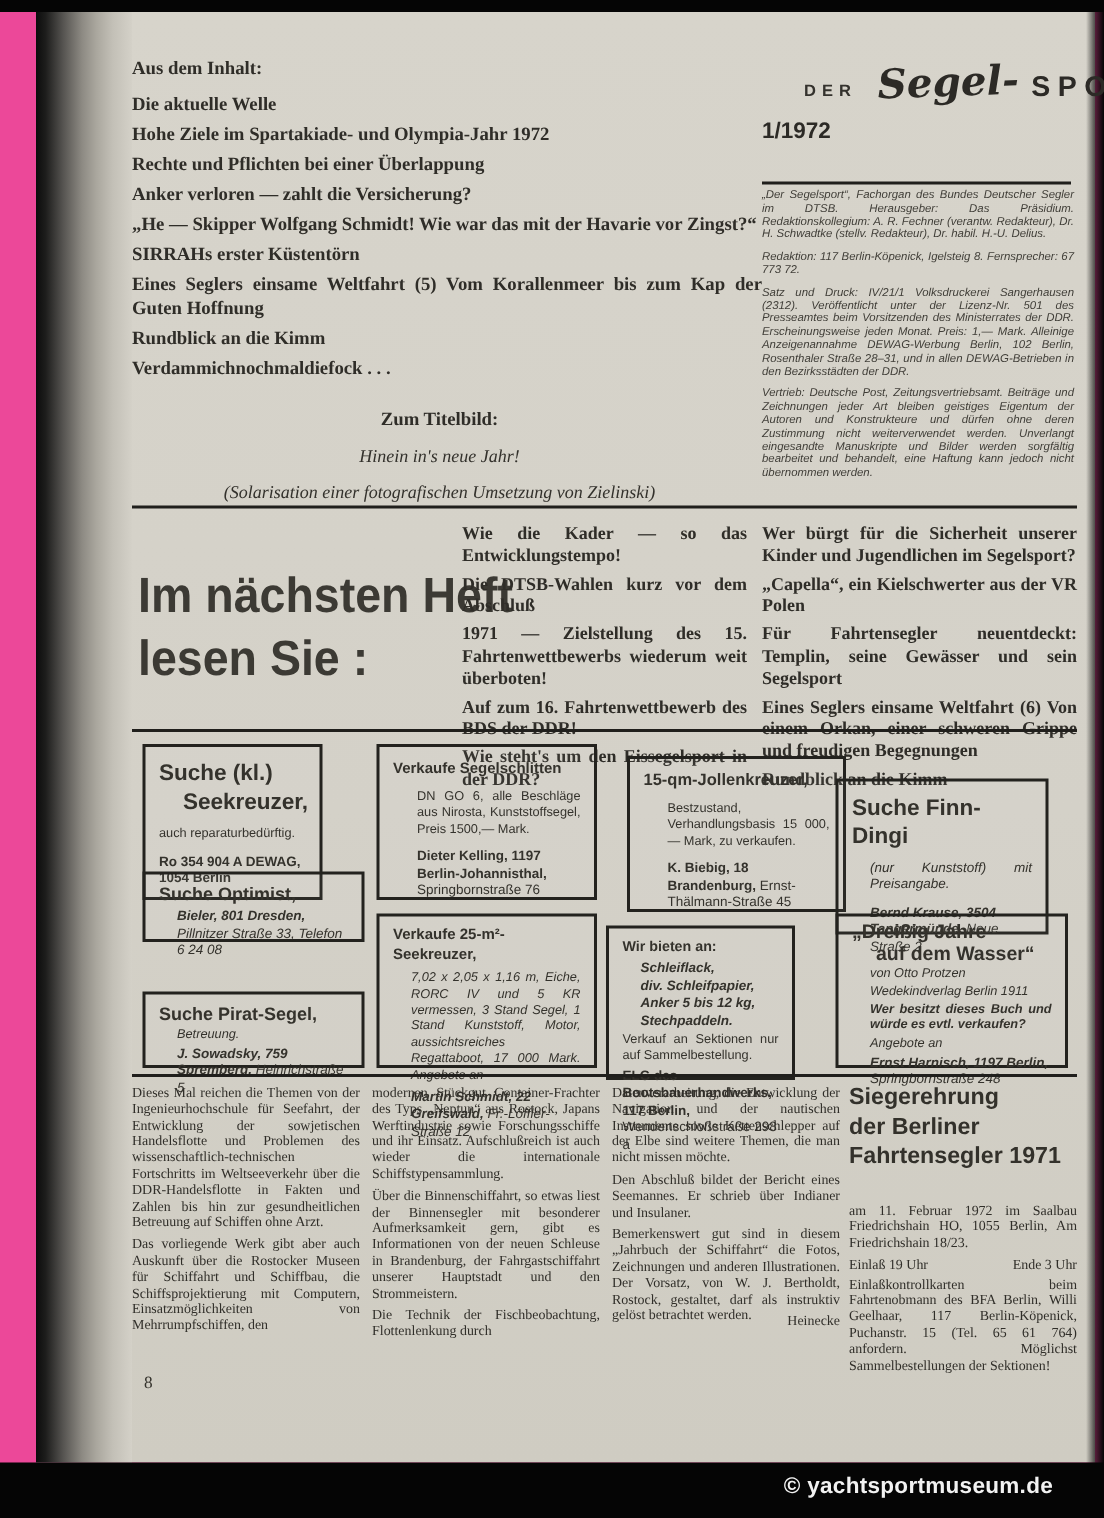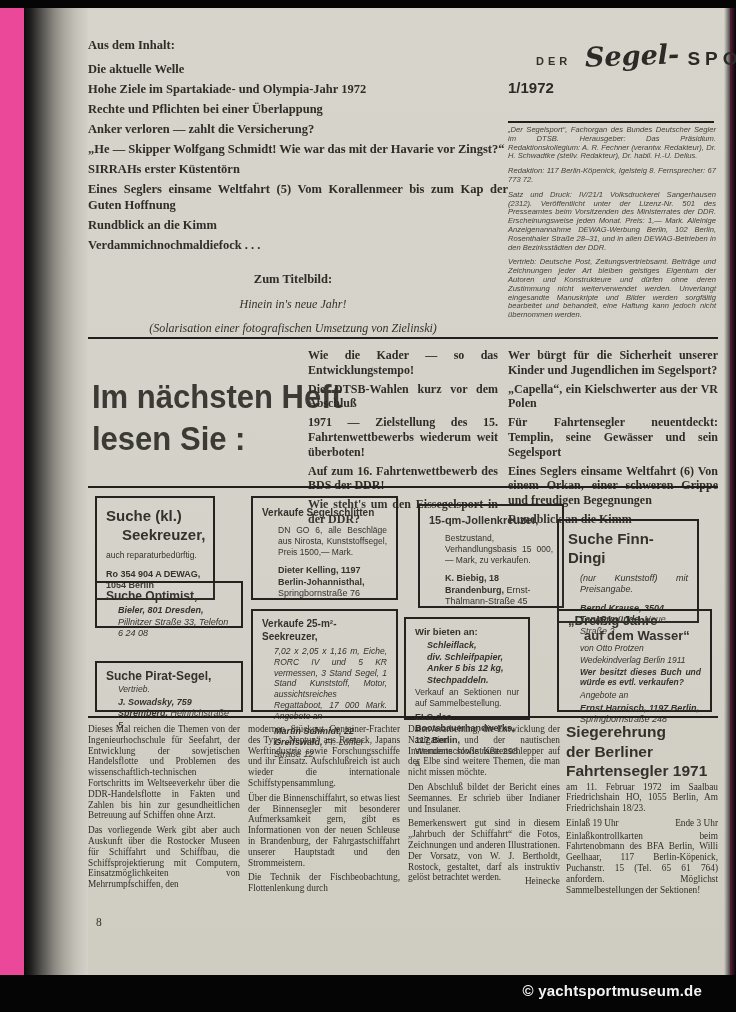--- a/index.html
+++ b/index.html
@@ -56,21 +56,21 @@
   .ad .contact{font-size:9px;line-height:11.5px;margin-top:8px;}
   .ad .contact b{font-weight:bold;}
   .ad .ind{padding-left:16px;}
   .ad .ind2{padding-left:12px;font-style:italic;}
   .boldline{font-weight:bold;font-size:9px;line-height:11.5px;}
   
   .bcol{font-size:9.3px;line-height:10.8px;text-align:justify;color:#302e29;}
   .bcol p{margin:0 0 4px 0;}
   .byline{text-align:right;margin-top:-10.8px;font-size:9.3px;}
   .sieger-h{font-family:"Liberation Sans",sans-serif;font-weight:bold;font-size:15.5px;
-        line-height:19.5px;color:#33312b;margin-bottom:1px;}
+        line-height:19.5px;color:#33312b;margin-bottom:22px;}
   .einlass{display:flex;justify-content:space-between;margin:0 0 2px 0;}
   .pagenum{left:96px;top:916px;font-size:11.5px;color:#34322c;}
 </style>
 </head>
 <body>
 
 <div id="root">
   <div class="abs page"></div>
   <div class="abs page-stack"></div>
   <div class="abs strip-top"></div>
@@ -165,21 +165,21 @@
   </div>
 
   <div class="abs ad" style="left:95px;top:581px;width:148px;height:47px;padding-top:6px;">
     <div class="t-med">Suche Optimist,</div>
     <div class="contact ind2" style="margin-top:1px;"><b>Bieler, 801 Dresden,</b>
       <span>Pillnitzer Straße 33, Telefon 6 24 08</span></div>
   </div>
 
   <div class="abs ad" style="left:95px;top:661px;width:148px;height:51px;padding-top:6px;">
     <div class="t-med">Suche Pirat-Segel,</div>
-    <div class="body ind2" style="margin-top:0;">Vertrieb.</div>
+    <div class="body ind2" style="margin-top:0;">Betreuung.</div>
     <div class="contact ind2" style="margin-top:2px;"><b>J. Sowadsky, 759 Spremberg,</b>
       <span>Heinrichstraße 5</span></div>
   </div>
 
   <div class="abs ad" style="left:251px;top:609px;width:147px;height:103px;padding-top:6px;">
     <div class="t-sm">Verkaufe 25-m²-Seekreuzer,</div>
     <div class="body ind2" style="margin-top:3px;">7,02 x 2,05 x 1,16 m, Eiche, RORC IV und 5 KR vermessen, 3 Stand Segel, 1 Stand Kunststoff, Motor, aussichtsreiches Regattaboot, 17 000 Mark. Angebote an</div>
     <div class="contact ind2" style="margin-top:4px;"><b>Martin Schmidt, 22 Greifswald,</b>
       <span>Fr.-Löffler-Straße 12</span></div>
   </div>

